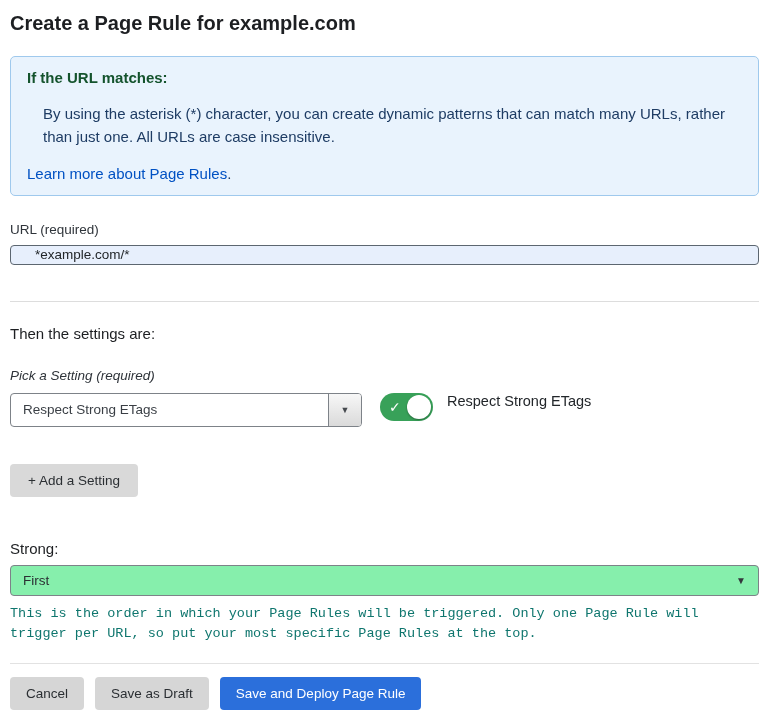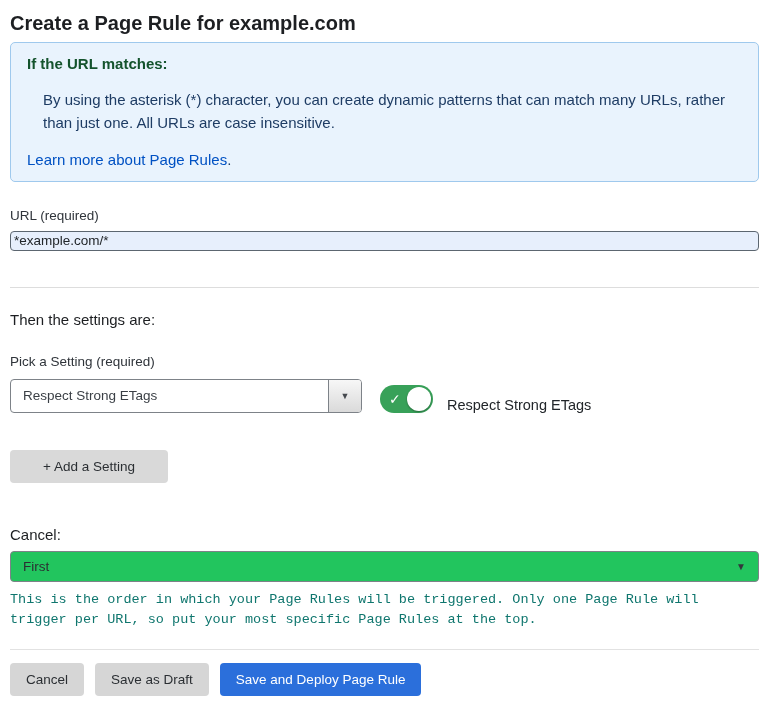--- a/index.html
+++ b/index.html
@@ -11,21 +11,21 @@
     font-family: "Liberation Sans", "DejaVu Sans", sans-serif;
     color: #313131;
     overflow: hidden;
   }
   .container { padding: 10px 10px 0 10px; width: 769px; }
 
   .page-title {
     font-size: 20px;
     font-weight: 700;
     color: #1d1f22;
-    margin: 2px 0 7px 0;
+    margin: 2px 0 21px 0;
   }
 
   .info-box {
     background: #e9f3fd;
     border: 1px solid #9fc9ed;
     border-radius: 5px;
     padding: 12px 16px 13px 16px;
   }
   .info-heading {
     font-size: 15px;
@@ -51,41 +51,41 @@
     color: #2f343a;
     margin-top: 26px;
   }
   .url-input {
     margin-top: 8px;
     width: 100%;
     height: 20px;
     background: #e7effc;
     border: 1px solid #5c6670;
     border-radius: 4px;
-    padding: 0 3px;
+    padding: 0 24px;
     font-size: 13.5px;
     color: #22262a;
     font-family: "Liberation Sans", "DejaVu Sans", sans-serif;
   }
 
   .divider {
     border: none;
     border-top: 1px solid #dddddd;
     margin: 36px 0 0 0;
   }
 
   .section-heading {
     font-size: 15px;
     font-weight: 400;
     color: #1d1f22;
     margin: 23px 0 0 0;
   }
-  .sub-label { font-size: 13.5px; color: #2f343a; margin-top: 26px; }
-
-  .setting-row { display: flex; align-items: flex-end; margin-top: 10px; }
+  .sub-label { font-size: 13.5px; color: #2f343a; margin-top: 26px; font-style: italic; }
+
+  .setting-row { display: flex; align-items: flex-start; margin-top: 10px; }
 
   .dropdown {
     width: 352px;
     height: 34px;
     border: 1px solid #7d8288;
     border-radius: 4px;
     display: flex;
     background: #ffffff;
     cursor: pointer;
   }
@@ -138,36 +138,36 @@
     background: #ffffff;
     box-shadow: 0 1px 2px rgba(0,0,0,0.35);
   }
   .toggle-label { margin-left: 14px; font-size: 14.5px; color: #22262a; }
 
   .add-setting-button {
     margin-top: 37px;
     background: #d9d9d9;
     border: none;
     border-radius: 4px;
-    padding: 9px 33px;
+    padding: 9px 18px;
     font-size: 13.5px;
     color: #2b2f33;
     cursor: pointer;
     font-family: "Liberation Sans", "DejaVu Sans", sans-serif;
   }
 
   .order-heading { margin-top: 43px; }
 
   .order-select {
     margin-top: 8px;
     width: 100%;
     height: 31px;
     border: 1px solid #7d8288;
     border-radius: 4px;
-    background: #22c55e;
+    background: #86efac;
     display: flex;
     align-items: center;
     justify-content: space-between;
     padding: 0 12px;
     font-size: 13.5px;
     color: #2b2f33;
     cursor: pointer;
   }
   .order-select .chevron { font-size: 10px; color: #33373c; }
 
@@ -232,21 +232,21 @@
     </div>
     <div class="toggle">
       <span class="toggle-check">✓</span>
       <span class="toggle-knob"></span>
     </div>
     <div class="toggle-label">Respect Strong ETags</div>
   </div>
 
   <button class="add-setting-button">+ Add a Setting</button>
 
-  <div class="section-heading order-heading">Cancel:</div>
+  <div class="section-heading order-heading">Strong:</div>
 
 
   <div class="order-select">
     <span>First</span>
     <span class="chevron">▼</span>
   </div>
 
   <div class="help-text">This is the order in which your Page Rules will be triggered. Only one Page Rule will trigger per URL, so put your most specific Page Rules at the top.</div>
 
   <hr class="footer-divider">

